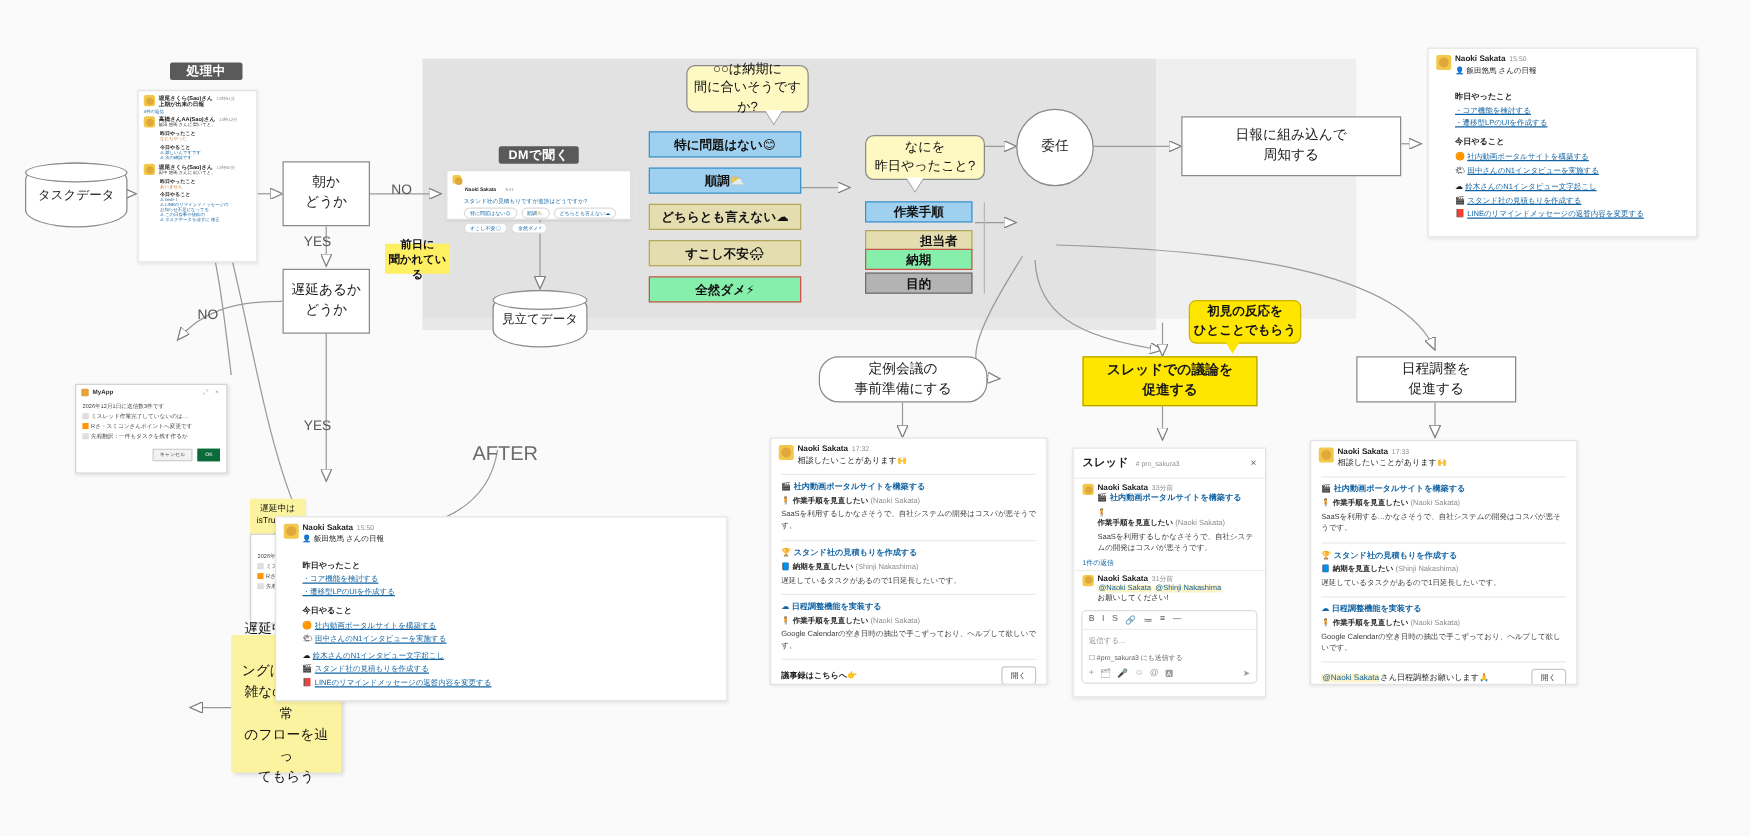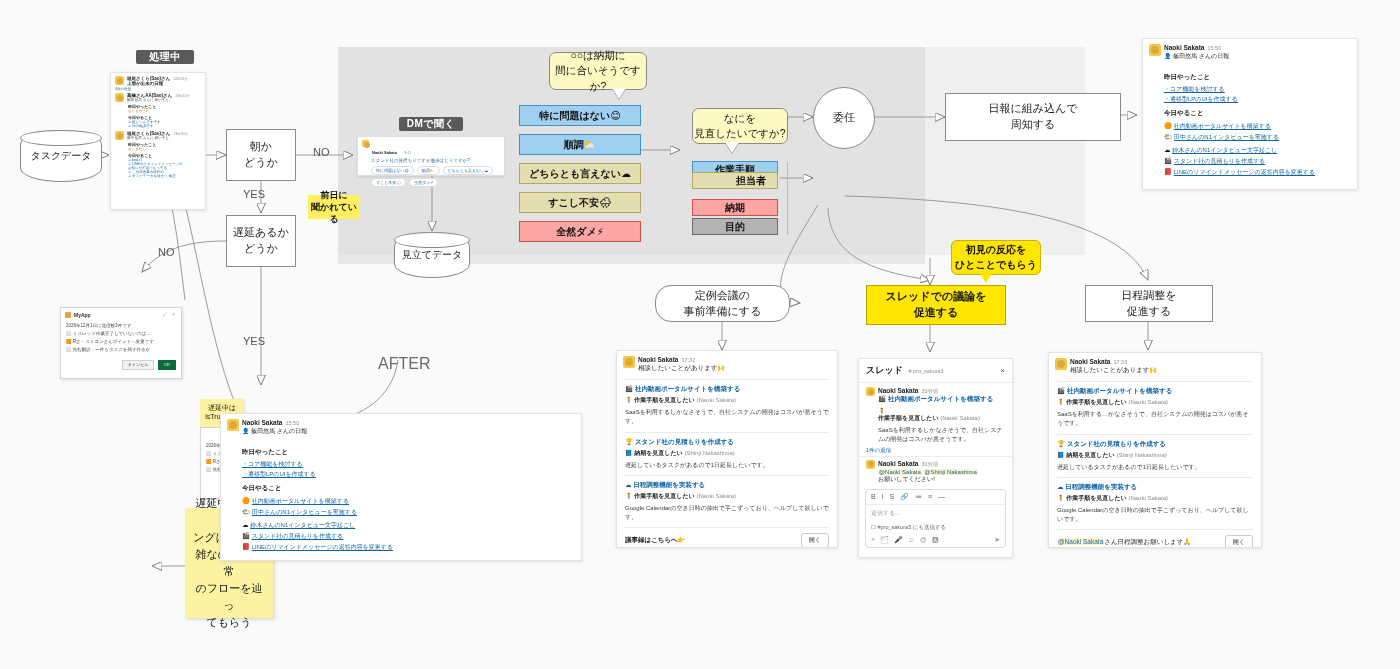--- a/index.html
+++ b/index.html
@@ -117,21 +117,21 @@
   }
   .opt {
     position: absolute;
     border: 1px solid #666;
     font-size: 10px; font-weight: bold;
     display: flex; align-items: center; justify-content: center;
     color: #111;
   }
   .opt.blue { background: #9fd0ef; border-color: #3f93c9; }
   .opt.khaki { background: #e3ddb0; border-color: #b2a95e; }
-  .opt.red { background: #fca5a5; border-color: #d1504a; align-items: center; }
+  .opt.red { background: #86efac; border-color: #d1504a; align-items: center; }
   .opt.gray { background: #b3b3b3; border-color: #6d6d6d; }
   .divider-v {
     position: absolute; width: 1px; background: #b7b7b7;
   }
 
   
   .panel {
     position: absolute;
     background: #ffffff;
     border: 1px solid #e3e3e3;
@@ -460,28 +460,28 @@
   </div>
   <div class="opt khaki" style="left:519px; top:192px; width:122px; height:21px;">
     <span>すこし不安🌧</span>
   </div>
   <div class="opt red" style="left:519px; top:221px; width:122px; height:21px;">
     <span>全然ダメ⚡</span>
   </div>
 
   <div class="callout" style="left:692px; top:108px; width:96px; height:36px;">
     <span>なにを
-見直したいですか?</span>
+昨日やったこと?</span>
     <span class="tail" style="left:32px;"></span>
   </div>
 
   <div class="opt blue" style="left:692px; top:161px; width:86px; height:17px;">
     <span>作業手順</span>
   </div>
-  <div class="opt khaki" style="left:692px; top:172px; width:86px; height:17px;padding-left:32px;">
+  <div class="opt khaki" style="left:692px; top:184px; width:86px; height:17px;padding-left:32px;">
     <span>担当者</span>
   </div>
   <div class="opt red" style="left:692px; top:199px; width:86px; height:17px;">
     <span>納期</span>
   </div>
   <div class="opt gray" style="left:692px; top:218px; width:86px; height:17px;">
     <span>目的</span>
   </div>
   <div class="divider-v" style="left:787px; top:162px; height:73px;"></div>
 

